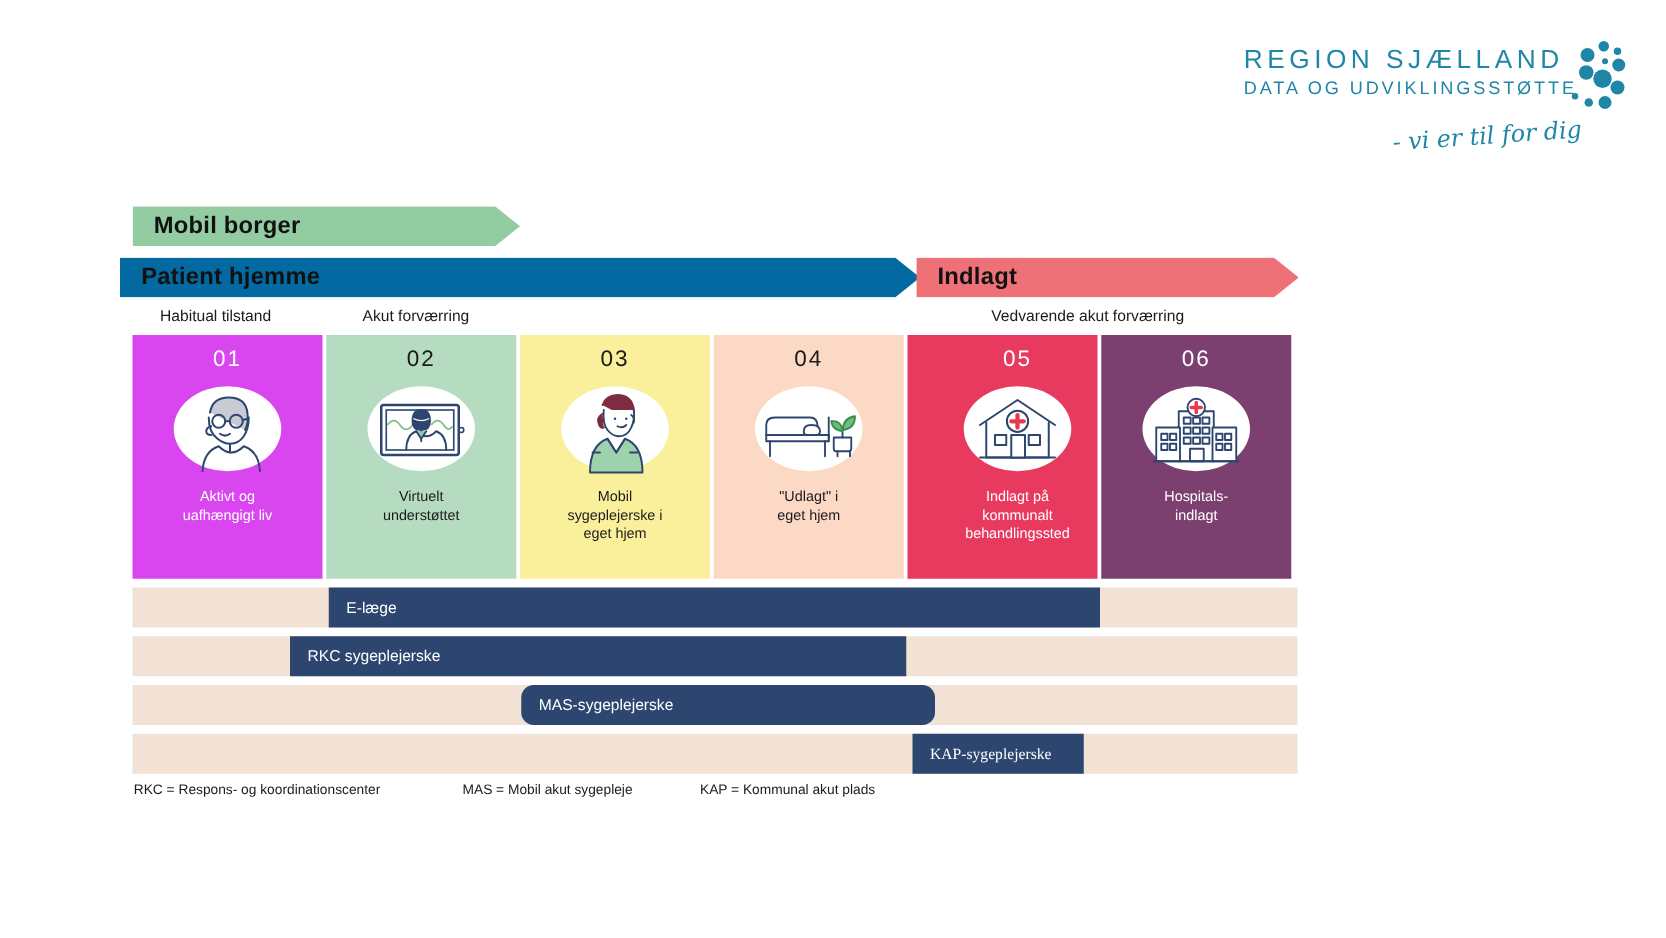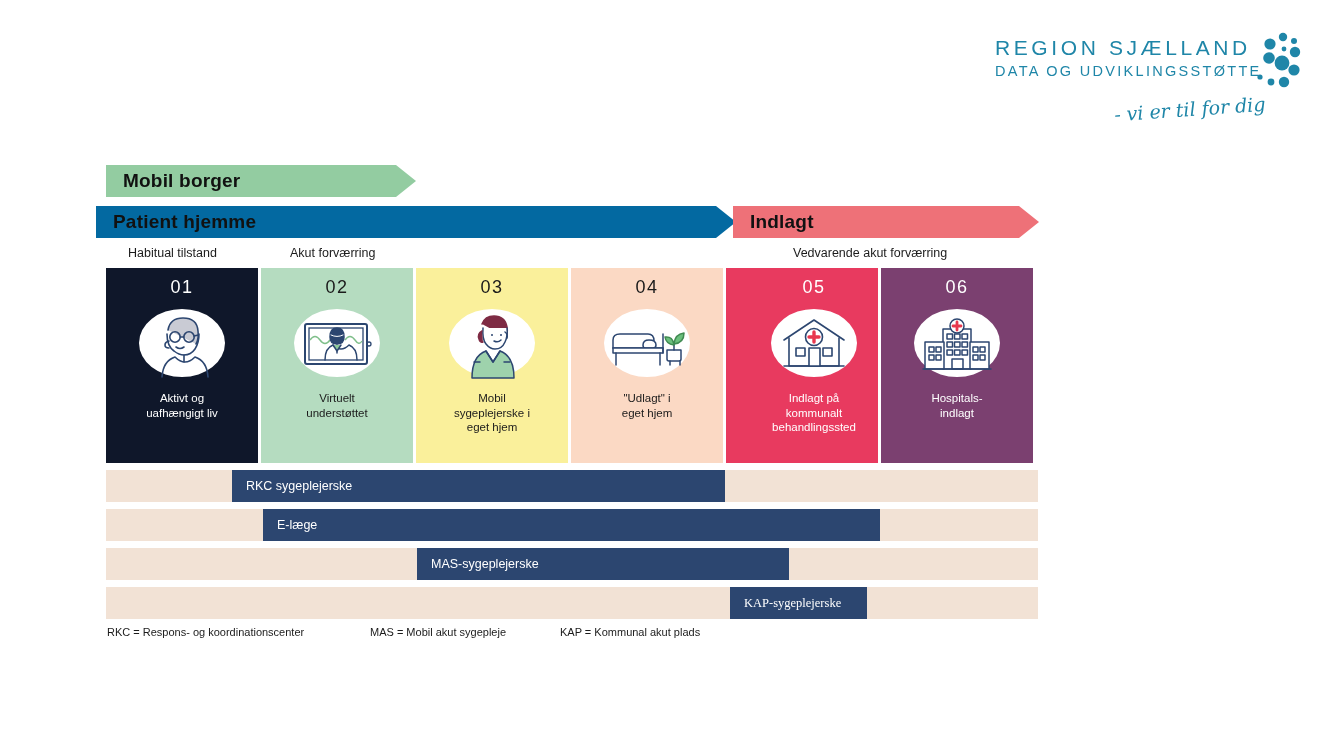--- a/index.html
+++ b/index.html
@@ -217,21 +217,21 @@
 <div class="banner" id="banner-indlagt">
   <span>Indlagt</span>
 </div>
 
 <div class="phase-label" id="phase-1">Habitual tilstand</div>
 <div class="phase-label" id="phase-2">Akut forværring</div>
 <div class="phase-label" id="phase-3">Vedvarende akut forværring</div>
 
 <div id="cards">
 
-  <div class="card" style="background:#0f172a;color:#ffffff;">
+  <div class="card" style="background:#d946ef;color:#ffffff;">
     <div class="card-num">01</div>
     <div class="card-ill">
       <svg viewBox="0 0 108 78">
         <ellipse cx="54" cy="39" rx="43" ry="34" fill="#ffffff"></ellipse>
         <g fill="none" stroke="#2C4670" stroke-width="1.6" stroke-linecap="round" stroke-linejoin="round">
           <path d="M40 26 q2-12 15-12 q14 0 15 13 q1 8 -2 13" fill="#C9CBD4" stroke="#2C4670"></path>
           <path d="M39 30 q0 12 7 17 q5 4 10 4 q7 0 11 -6 q4 -6 4 -15"></path>
           <path d="M41 37 q-4 1 -4 4 q0 3 4 3"></path>
           <circle cx="47" cy="33" r="5.2" fill="none"></circle>
           <circle cx="61" cy="33" r="5.2" fill="none"></circle>
@@ -374,31 +374,31 @@
       </svg>
     </div>
     <div class="card-label">Hospitals-
 indlagt</div>
   </div>
 
 </div>
 
 <div id="role-bars">
   <div class="role-row">
+    <div class="role-fill" style="left:157px;width:617px;">
+      <span>E-læge</span>
+    </div>
+  </div>
+  <div class="role-row">
     <div class="role-fill" style="left:126px;width:493px;">
       <span>RKC sygeplejerske</span>
     </div>
   </div>
   <div class="role-row">
-    <div class="role-fill" style="left:157px;width:617px;">
-      <span>E-læge</span>
-    </div>
-  </div>
-  <div class="role-row">
-    <div class="role-fill" style="left:311px;width:372px;">
+    <div class="role-fill" style="left:311px;width:331px;border-radius:10px;">
       <span>MAS-sygeplejerske</span>
     </div>
   </div>
   <div class="role-row">
     <div class="role-fill" style="left:624px;width:137px;font-family:Liberation Serif, serif;">
       <span>KAP-sygeplejerske</span>
     </div>
   </div>
 </div>
 

